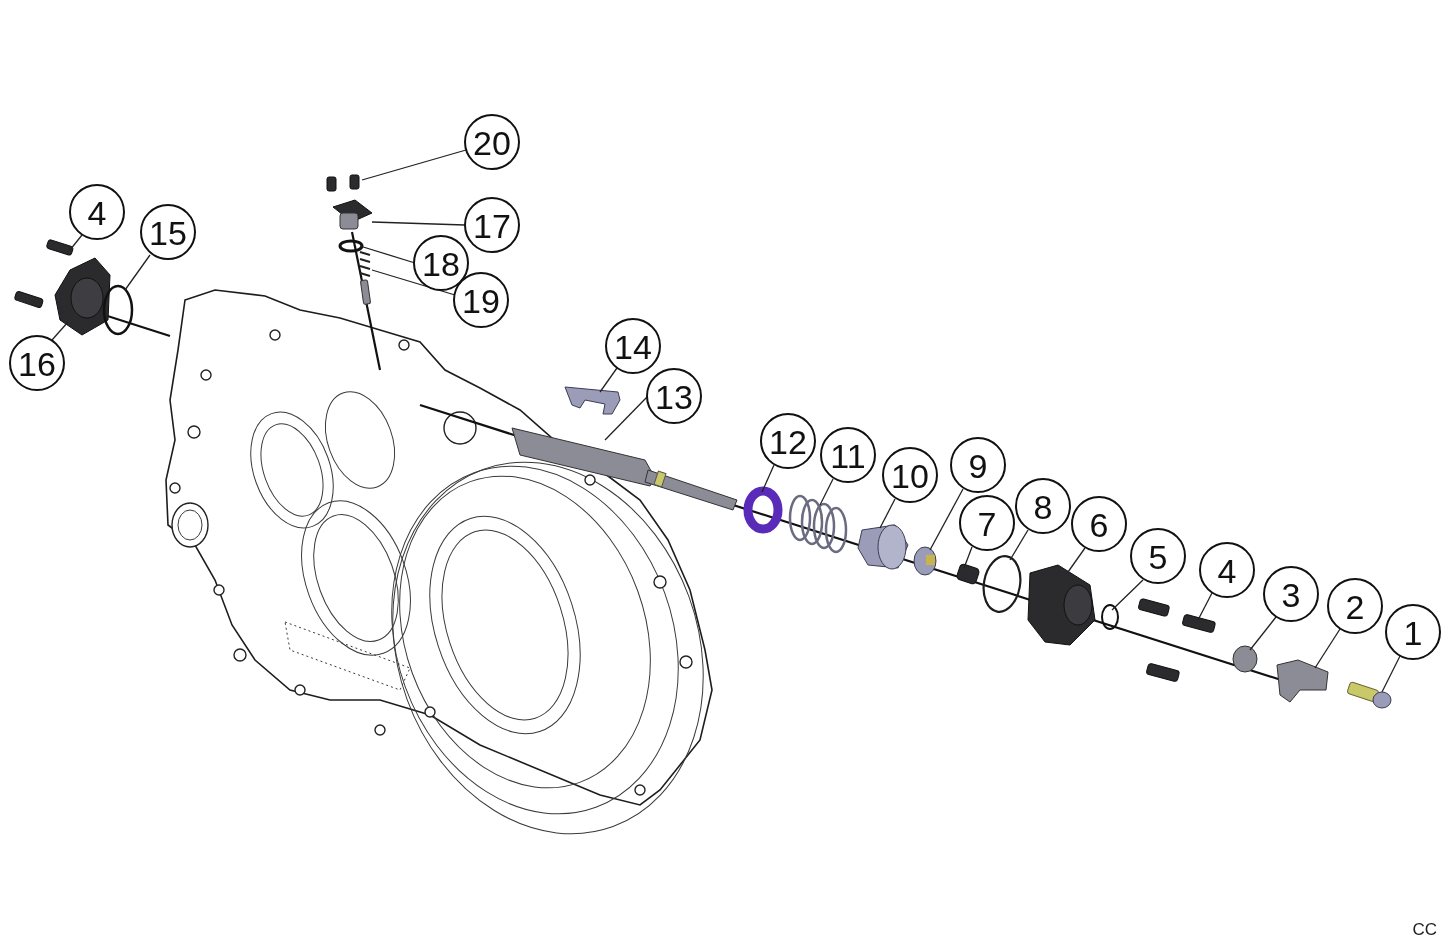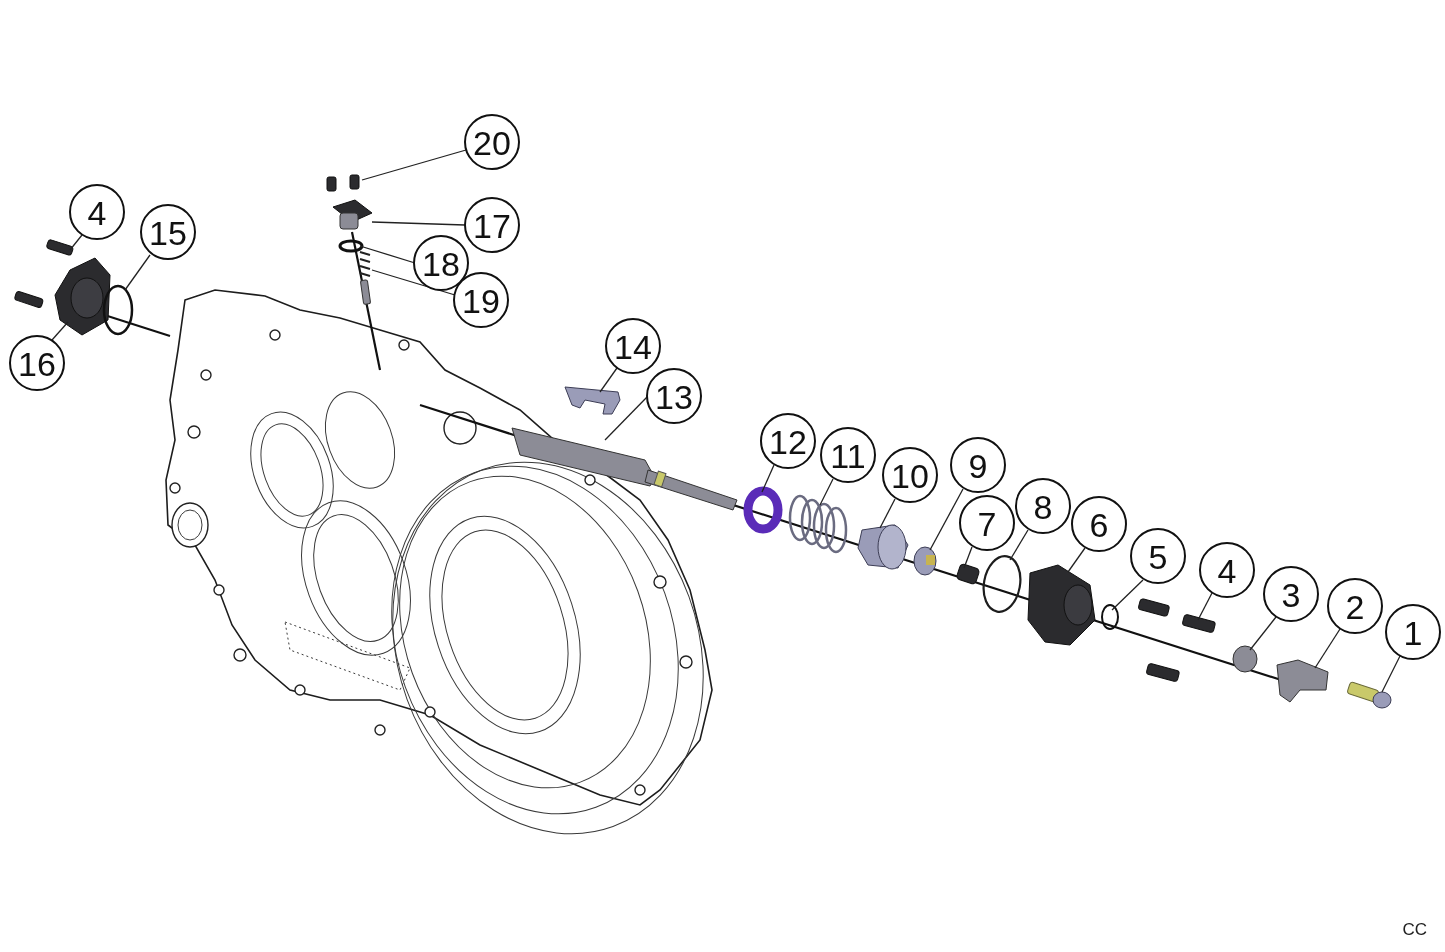--- a/index.html
+++ b/index.html
@@ -9,21 +9,21 @@
   .callout-circle { fill: #ffffff; stroke: #111111; stroke-width: 2; }
   .callout-text { font-family: "Liberation Sans", "DejaVu Sans", sans-serif; font-size: 34px; fill: #111111; text-anchor: middle; dominant-baseline: central; }
   .leader { stroke: #222222; stroke-width: 1.3; fill: none; }
   .axis { stroke: #111111; stroke-width: 2.2; fill: none; }
   .housing { fill: #ffffff; stroke: #1d1d1d; stroke-width: 1.6; }
   .housing-thin { fill: none; stroke: #3a3a3a; stroke-width: 1; }
   .housing-hole { fill: #ffffff; stroke: #222; stroke-width: 1.4; }
   .dark-part { fill: #2b2b2e; stroke: #111; stroke-width: 1; }
   .grey-part { fill: #8c8c96; stroke: #333; stroke-width: 1; }
   .lav-part { fill: #9a9cb8; stroke: #3c3d55; stroke-width: 1; }
-  #copyright { position: absolute; right: 18px; bottom: 12px; font-size: 17px; color: #222; }
+  #copyright { position: absolute; right: 8px; bottom: 12px; font-size: 17px; color: #222; }
 </style>
 </head>
 <body>
 
 <svg id="diagram" viewBox="0 0 1445 952" xmlns="http://www.w3.org/2000/svg">
 
   <g>
     <path class="housing" d="M185,300 L215,290 L265,296 L300,310 L340,318 L380,330 L420,342 L445,370 L480,388 L520,410 L560,445 L600,470 L640,500 L668,540 L690,590 L705,650 L712,690 L700,740 L660,790 L640,805 L600,795 L540,770 L480,745 L430,715 L380,700 L330,700 L290,690 L255,660 L232,625 L215,580 L195,545 L168,525 L166,480 L175,440 L170,400 L178,350 Z"></path>
 
     <ellipse class="housing-thin" cx="292" cy="470" rx="38" ry="60" transform="rotate(-20 292 470)"></ellipse>

